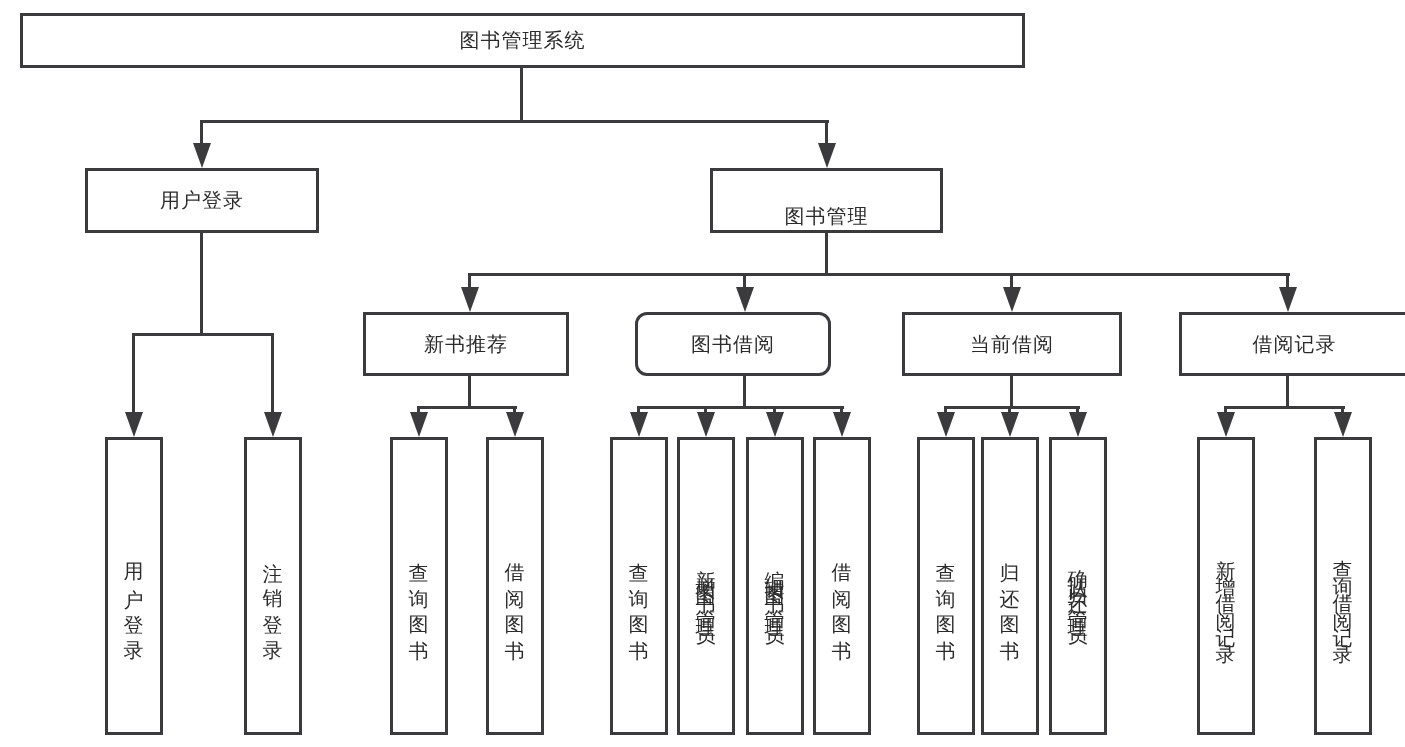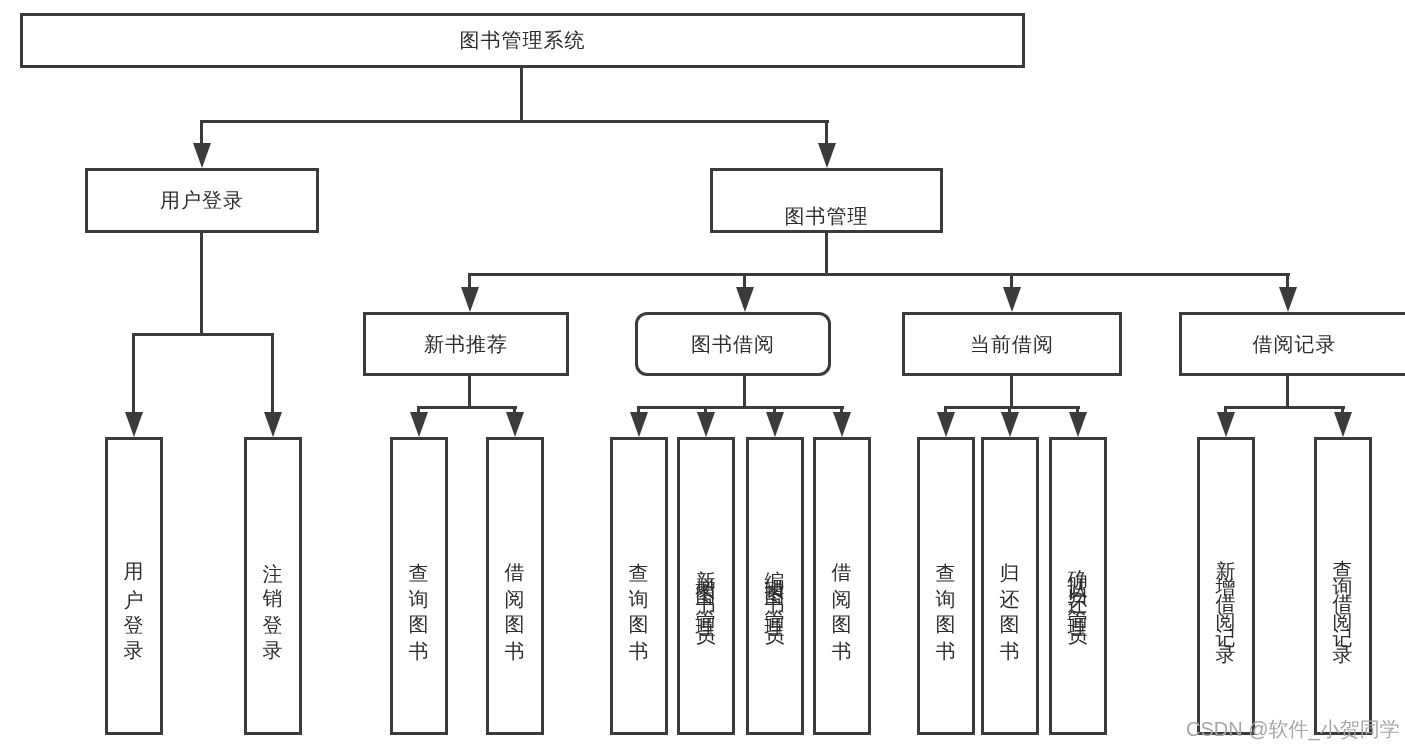--- a/index.html
+++ b/index.html
@@ -186,15 +186,14 @@
   <div class="box leaf" style="left:1049px;">
     <span class="vtext ls9">确认归还（管理员）</span>
   </div>
   <div class="box leaf" style="left:1197px;">
     <span class="vtext ls6">新增借阅记录</span>
   </div>
   <div class="box leaf" style="left:1314px;">
     <span class="vtext ls6">查询借阅记录</span>
   </div>
 
-  <div class="watermark">CSDN @软件_小贺同学</div>
 
 </div>
 
 </body></html>

